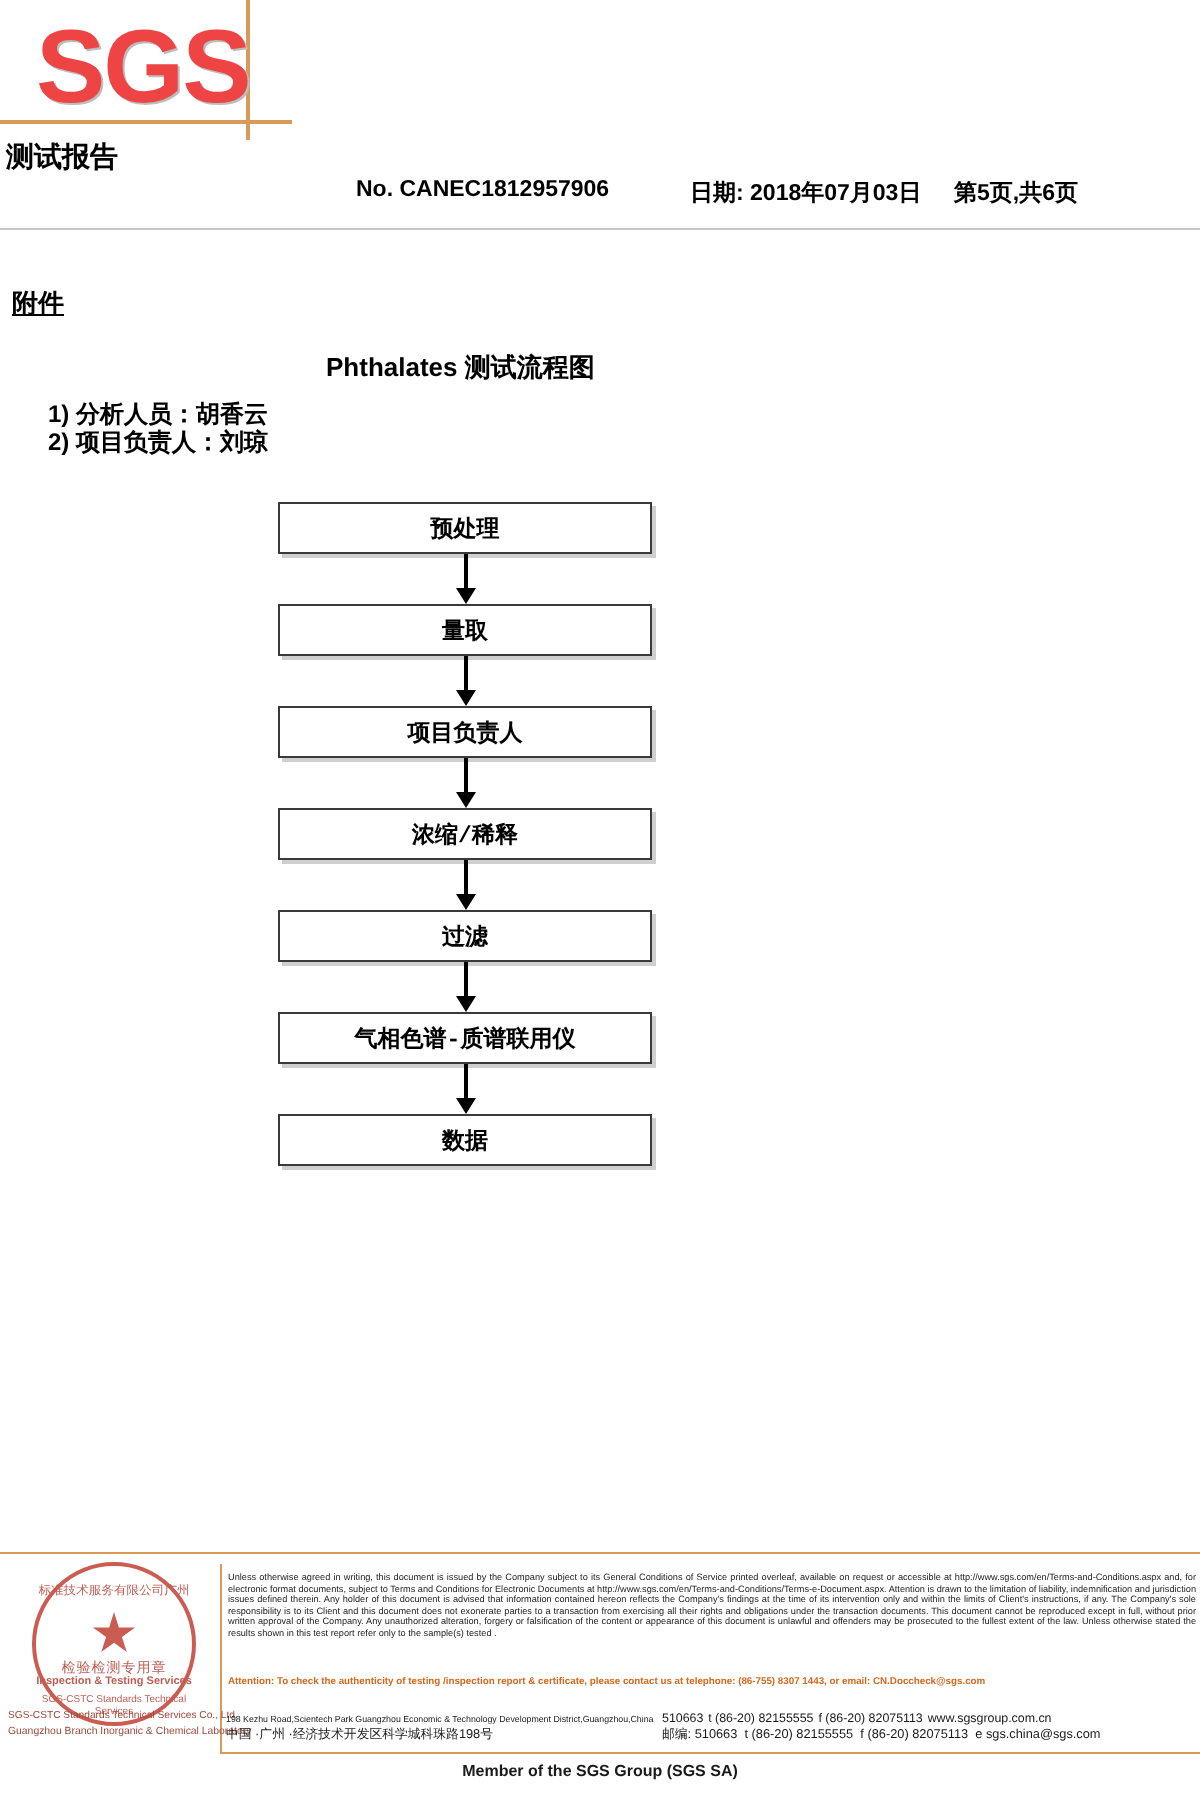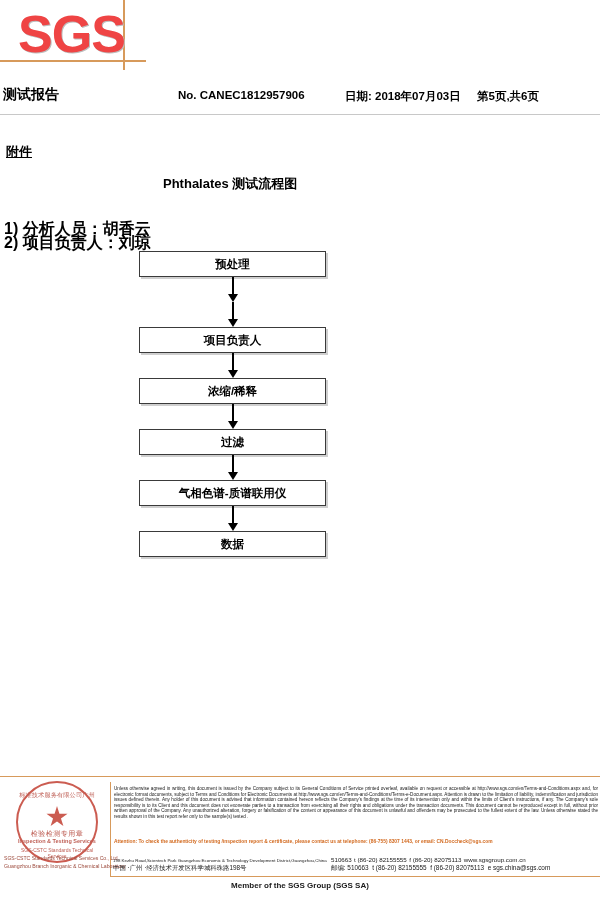--- a/index.html
+++ b/index.html
@@ -45,21 +45,21 @@
     letter-spacing: -1px;
     color: #ef4444;
     line-height: 56px;
     text-shadow: 1px 1px 0 #bdbdbd;
   }
 
   
   .hdr-title {
     position: absolute;
     left: 3px;
-    top: 86px;
+    top: 70px;
     font-size: 14px;
     font-weight: bold;
     font-family: Liberation Mono, monospace;
   }
   .hdr-no {
     position: absolute;
     left: 178px;
     top: 89px;
     font-size: 11.5px;
     font-weight: bold;
@@ -98,37 +98,37 @@
   }
   .flow-title {
     position: absolute;
     left: 163px;
     top: 175px;
     font-size: 13px;
     font-weight: bold;
   }
   .note-list {
     position: absolute;
-    left: 4px;
+    left: 24px;
     top: 200px;
-    font-size: 16px;
+    font-size: 12px;
     font-weight: bold;
     line-height: 14px;
-    margin-top: 22px;
   }
   .note-list div {
     white-space: nowrap;
   }
 
   
   .flow {
     position: absolute;
     left: 139px;
     top: 251px;
     width: 189px;
+    font-family: Liberation Mono, monospace;
   }
   .flow-box {
     width: 187px;
     height: 26px;
     border: 1px solid #3a3a3a;
     box-shadow: 2px 2px 0 #cfcfcf;
     background: #ffffff;
     display: flex;
     align-items: center;
     justify-content: center;
@@ -359,20 +359,23 @@
 <div class="flow">
 
   <div class="flow-box">
     <span>预处理</span>
   </div>
   <div class="flow-arrow">
     <span class="stem"></span>
       <span class="head"></span>
   </div>
 
+  <div class="flow-box">
+    <span>量取</span>
+  </div>
   <div class="flow-arrow">
     <span class="stem"></span>
       <span class="head"></span>
   </div>
 
   <div class="flow-box">
     <span>项目负责人</span>
   </div>
   <div class="flow-arrow">
     <span class="stem"></span>

